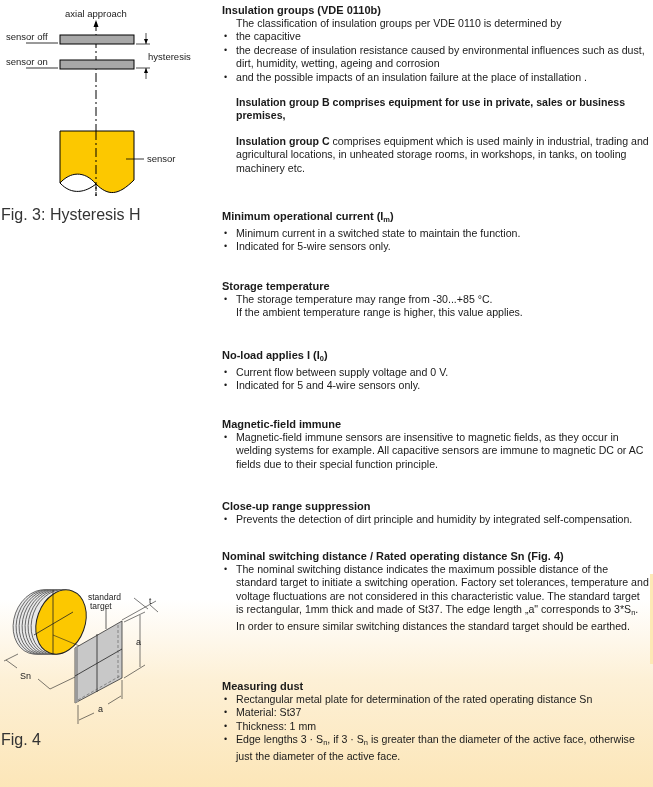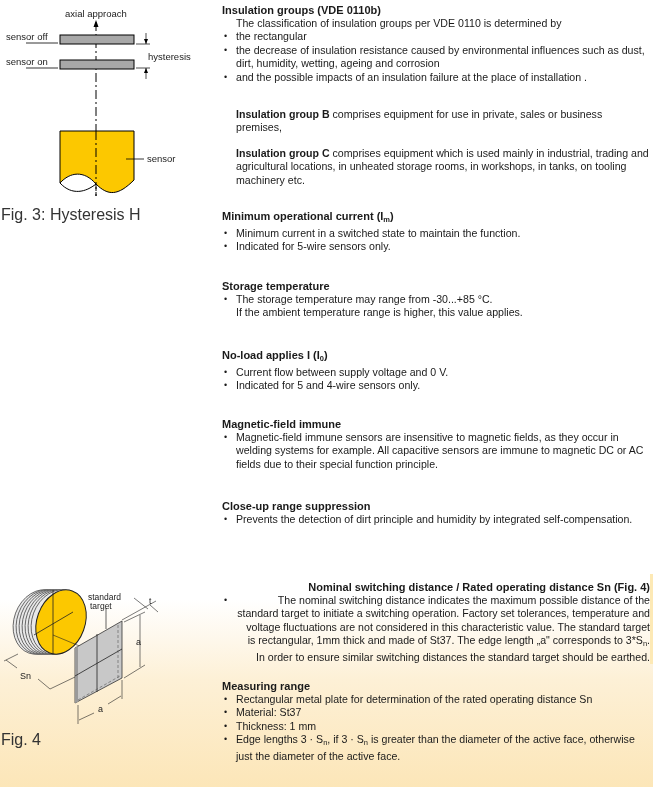--- a/index.html
+++ b/index.html
@@ -112,25 +112,25 @@
 <div class="caption" style="left:1px; top:731px;">Fig. 4</div>
 
 <div class="side-bar"></div>
 
 <div class="content">
 
   <div class="section" style="top:3px;">
     <div class="h">Insulation groups (VDE 0110b)</div>
     <p class="para">The classification of insulation groups per VDE 0110 is determined by</p>
     <ul>
-      <li>the rectangular</li>
+      <li>the capacitive</li>
       <li>the decrease of insulation resistance caused by environmental influences such as dust, dirt, humidity, wetting, ageing and corrosion</li>
       <li>and the possible impacts of an insulation failure at the place of installation .</li>
     </ul>
-    <p class="para" style="margin-top:24px;"><b>Insulation group B</b><span> comprises equipment for use in private, sales or business premises,</span></p>
+    <p class="para" style="margin-top:12px;font-weight:bold;"><b>Insulation group B</b><span> comprises equipment for use in private, sales or business premises,</span></p>
     <p class="para" style="margin-top:12px;"><b>Insulation group C</b><span> comprises equipment which is used mainly in industrial, trading and agricultural locations, in unheated storage rooms, in workshops, in tanks, on tooling machinery etc.</span></p>
   </div>
 
   <div class="section" style="top:209px;">
     <div class="h"><span>Minimum operational current (I</span><span class="sub">m</span><span>)</span></div>
     <ul>
       <li>Minimum current in a switched state to maintain the function.</li>
       <li>Indicated for 5-wire sensors only.</li>
     </ul>
   </div>
@@ -158,29 +158,29 @@
     </ul>
   </div>
 
   <div class="section" style="top:499px;">
     <div class="h">Close-up range suppression</div>
     <ul>
       <li>Prevents the detection of dirt principle and humidity by integrated self-compensation.</li>
     </ul>
   </div>
 
-  <div class="section" style="top:580px;text-align:right;">
+  <div class="section" style="top:549px;">
     <div class="h">Nominal switching distance / Rated operating distance Sn (Fig. 4)</div>
     <ul>
       <li><span>The nominal switching distance indicates the maximum possible distance of the standard target to initiate a switching operation. Factory set tolerances, temperature and voltage fluctuations are not considered in this characteristic value. The standard target is rectangular, 1mm thick and made of  St37. The edge length „a" corresponds to 3*S</span><span class="sub">n</span><span>. In order to ensure similar switching distances the standard target should be earthed.</span></li>
     </ul>
   </div>
 
   <div class="section" style="top:679px;">
-    <div class="h">Measuring range</div>
+    <div class="h">Measuring dust</div>
     <ul>
       <li>Rectangular metal plate for determination of the rated operating distance Sn</li>
       <li>Material: St37</li>
       <li>Thickness: 1 mm</li>
       <li><span>Edge lengths 3 · S</span><span class="sub">n</span><span>, if 3 · S</span><span class="sub">n</span><span> is greater than the diameter of the active face, otherwise just the diameter of the active face.</span></li>
     </ul>
   </div>
 
 </div>
 

